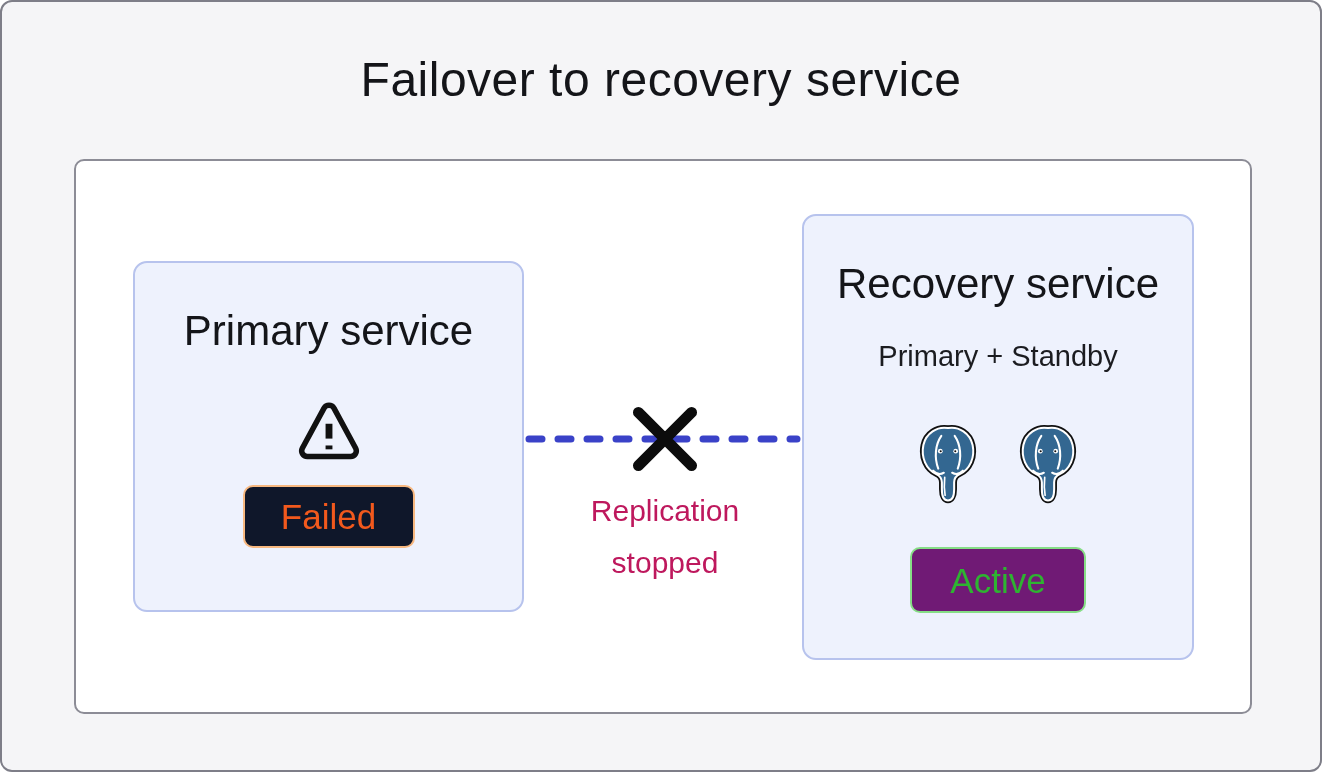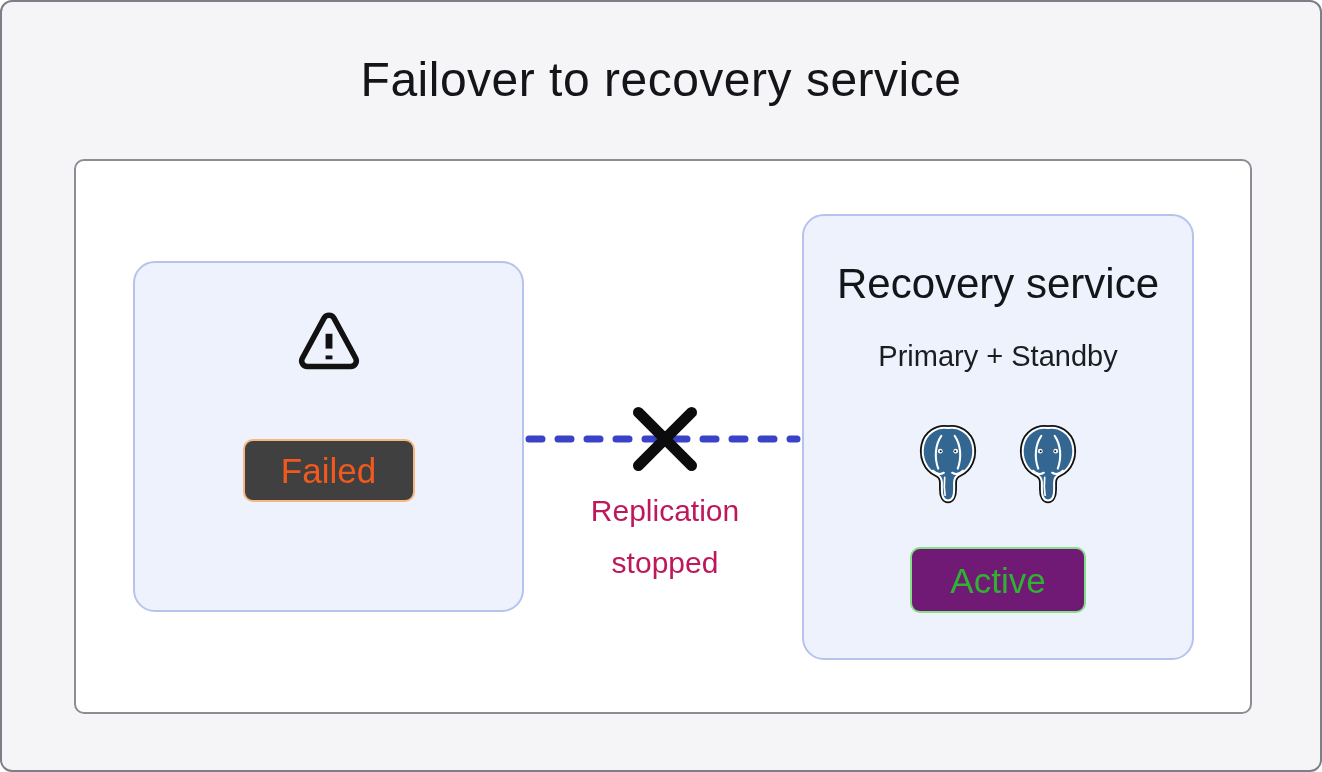--- a/index.html
+++ b/index.html
@@ -38,21 +38,21 @@
     border: 2px solid #8c8c96;
     border-radius: 10px;
   }
   .service-box {
     position: absolute;
     display: flex;
     flex-direction: column;
     align-items: center;
     background: #eef2fd;
     border: 2px solid #b7c3ed;
-    border-radius: 22px;
+    border-radius: 14px;
   }
   .primary-box {
     left: 131px;
     top: 259px;
     width: 391px;
     height: 351px;
   }
   .recovery-box {
     left: 800px;
     top: 212px;
@@ -92,26 +92,26 @@
     display: flex;
     align-items: center;
     justify-content: center;
     border-radius: 10px;
     border-width: 2px;
     border-style: solid;
     font-size: 35px;
     line-height: 35px;
   }
   .status-failed {
-    margin-top: 66px;
+    margin-top: 22px;
     width: 172px;
     height: 63px;
     color: #f2591d;
     border-color: #f7b880;
-    background: #404040;
+    background: #0f172a;
   }
   .status-active {
     margin-top: 43px;
     width: 176px;
     height: 66px;
     color: #2eb331;
     border-color: #86de86;
     background: #701a75;
   }
   .replication-line {
@@ -142,20 +142,21 @@
 </head>
 <body>
 
 <div class="frame">
 
   <h1 class="diagram-title">Failover to recovery service</h1>
 
   <div class="canvas"></div>
 
   <section class="service-box primary-box">
+    <div class="service-title">Primary service</div>
     <div class="warning-icon-wrap">
       <svg viewBox="0 0 24 22" width="66" height="62" fill="none">
         <path d="M10.2 2.3 a2.1 2.1 0 0 1 3.6 0 l7.9 14.6 a2.05 2.05 0 0 1 -1.8 3 H4.1 a2.05 2.05 0 0 1 -1.8 -3 Z" stroke="#111111" stroke-width="2" stroke-linejoin="round"></path>
         <line x1="12" y1="8" x2="12" y2="13.4" stroke="#111111" stroke-width="2.5"></line>
         <line x1="12" y1="15.9" x2="12" y2="17.3" stroke="#111111" stroke-width="2.5"></line>
       </svg>
     </div>
     <div class="status-badge status-failed">Failed</div>
   </section>
 

